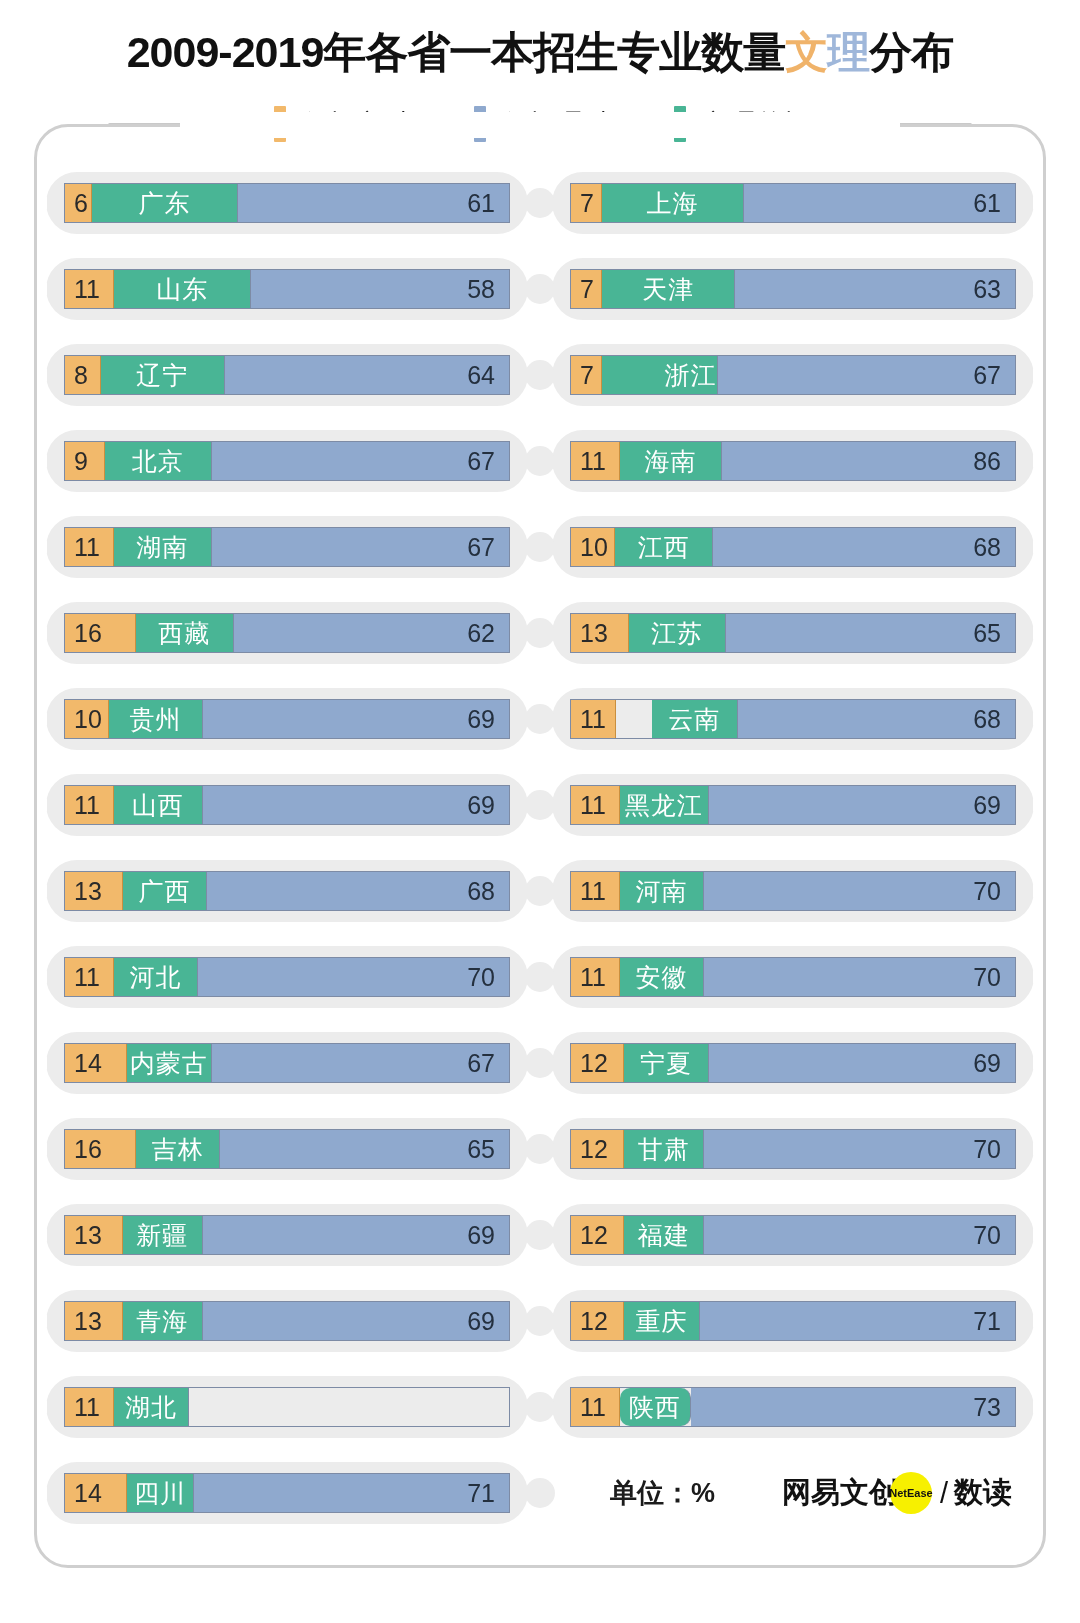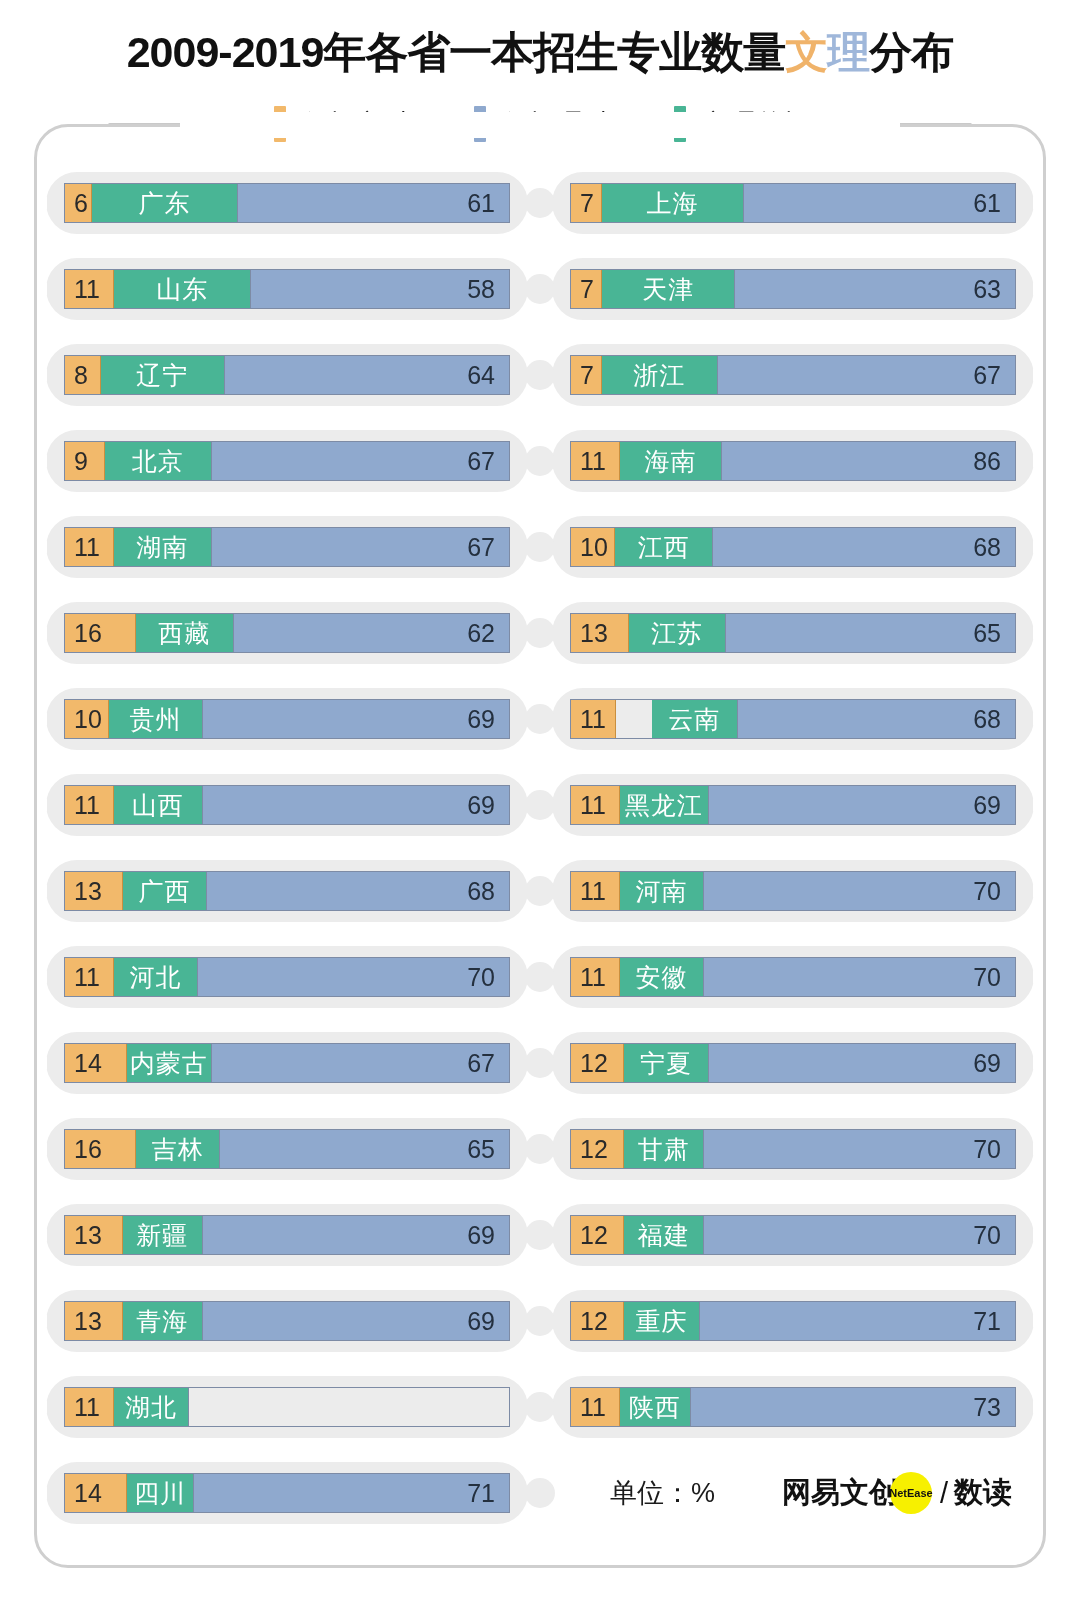--- a/index.html
+++ b/index.html
@@ -106,21 +106,21 @@
     padding-right: 14px; line-height: 1;
   }
   .cell .edge-nub { position: absolute; top: 50%; transform: translateY(-50%); width:0; height:0; z-index: 4; }
   .cell.col-left  .edge-nub { left: 4px;  border-top: 7px solid transparent; border-bottom: 7px solid transparent; border-right: 9px solid #ffffff; }
   .cell.col-right .edge-nub { right: 4px; border-top: 7px solid transparent; border-bottom: 7px solid transparent; border-left: 9px solid #ffffff; }
 
   
   .footer-cell { position: relative; height: 86px; display: flex; align-items: center; }
   .unit {
     position: absolute; left: 70px; top: 50%; transform: translateY(-50%);
-    font-size: 27px; color: #1b1b1b; font-weight: 400; white-space: nowrap;
+    font-size: 27px; color: #1b1b1b; font-weight: 700; white-space: nowrap;
   }
   .logo {
     position: absolute; right: 34px; top: 50%; transform: translateY(-50%);
     display: flex; align-items: center; white-space: nowrap;
   }
   .logo-text {
     font-size: 29px; font-weight: 700; color: #111; letter-spacing: 0px;
   }
   .logo-badge {
     position: relative; width: 42px; height: 42px; border-radius: 50%;
@@ -242,21 +242,21 @@
         </div>
         <div class="edge-nub"></div>
         <div style="position: absolute; right: -15px; top: 50%; transform: translateY(-50%); width: 30px; height: 30px; border-radius: 50%; background: rgb(236, 236, 236); z-index: 3;"></div>
       </div>
       <div class="cell col-right">
         <div class="row-pill">
           <div class="bar">
             <div class="seg seg-arts" style="width: 7%;">
               <span class="v-arts">7</span>
             </div>
-            <div class="seg seg-both" style="width: 26%;">
+            <div class="seg seg-both" style="width: 26%; justify-content: flex-end;">
               <span class="v-prov">浙江</span>
             </div>
             <div class="seg seg-sci" style="width: 67%;">
               <span class="v-sci">67</span>
             </div>
           </div>
         </div>
         <div class="edge-nub"></div>
       </div>
       <div class="cell col-left">
@@ -635,21 +635,21 @@
         </div>
         <div class="edge-nub"></div>
         <div style="position: absolute; right: -15px; top: 50%; transform: translateY(-50%); width: 30px; height: 30px; border-radius: 50%; background: rgb(236, 236, 236); z-index: 3;"></div>
       </div>
       <div class="cell col-right">
         <div class="row-pill">
           <div class="bar">
             <div class="seg seg-arts" style="width: 11%;">
               <span class="v-arts">11</span>
             </div>
-            <div class="seg seg-both" style="width: 16%;">
+            <div class="seg seg-both" style="width: 16%; border-radius: 10px;">
               <span class="v-prov">陕西</span>
             </div>
             <div class="seg seg-sci" style="width: 73%;">
               <span class="v-sci">73</span>
             </div>
           </div>
         </div>
         <div class="edge-nub"></div>
       </div>
       <div class="cell col-left">

